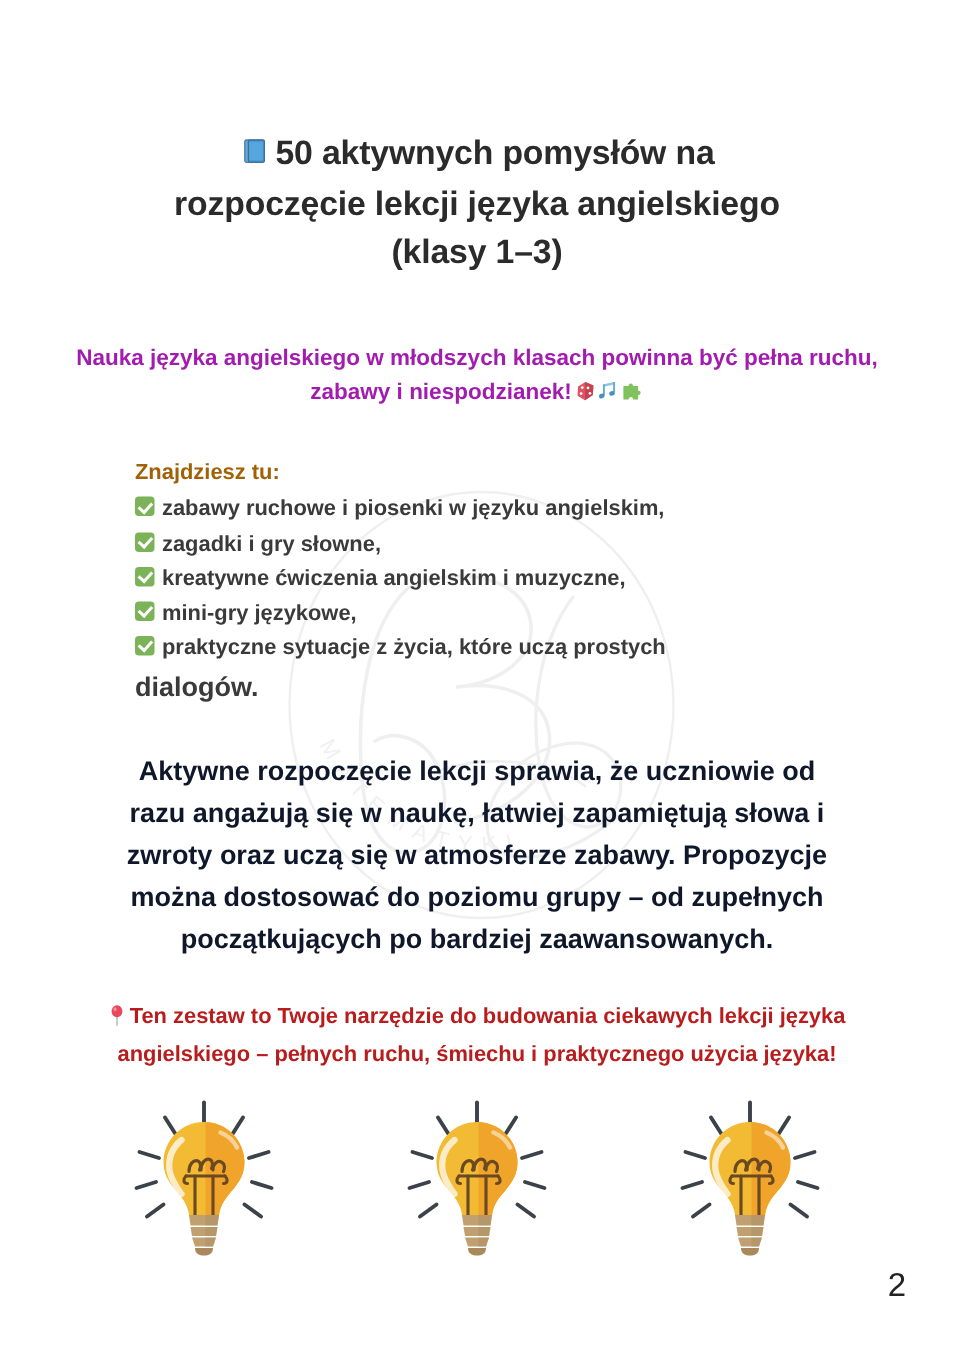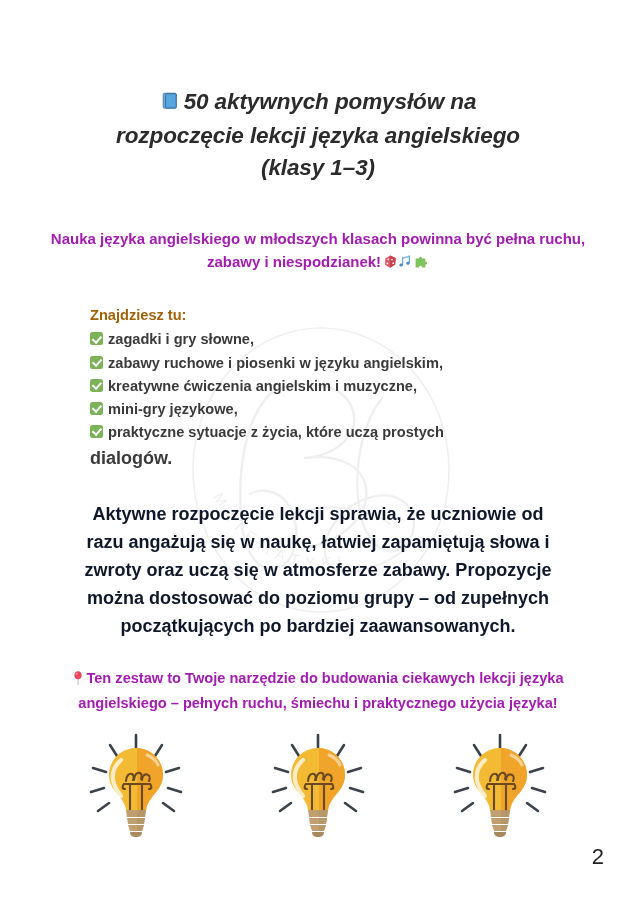--- a/index.html
+++ b/index.html
@@ -45,21 +45,20 @@
 
   .doc-title {
     margin: 0;
     padding-top: 86px;
     text-align: center;
     font-size: 22.5px;
     font-weight: bold;
     line-height: 1.42;
     letter-spacing: -0.1px;
     color: #2b2b2b;
-    font-style: italic;
   }
   .doc-title .emoji-book {
     display: inline-block;
     vertical-align: -2px;
     margin-right: 4px;
   }
 
   .intro {
     margin: 0;
     padding-top: 44px;
@@ -144,21 +143,21 @@
 
   .closing-para {
     margin: 0;
     padding-top: 26px;
     padding-left: 12px;
     padding-right: 12px;
     text-align: center;
     font-size: 14.6px;
     font-weight: bold;
     line-height: 1.56;
-    color: #a21caf;
+    color: #b91c1c;
   }
   .closing-para .emoji-pin {
     display: inline-block;
     vertical-align: -3px;
     margin-right: 2px;
   }
 
   
   .bulb-row {
     position: relative;
@@ -256,24 +255,24 @@
                      L42.4 7.6 C43.6 7.4 44.4 8.4 44.0 9.4 C43.6 10.4 42.6 10.5 42.4 10.4 L42.4 13.4
                      L39.0 13.4 C39.2 12.2 38.2 11.4 37.2 11.8 C36.2 12.2 36.0 13.2 36.0 13.4 L32.6 13.4 Z" fill="#7fc25e"></path>
           </g>
         </svg>
       </span><br>
     </p>
 
     <div class="list-block">
       <div class="list-intro">Znajdziesz tu:</div>
       <div class="list-item">
-        <span class="check-icon"></span><span>zagadki i gry słowne,</span>
+        <span class="check-icon"></span><span>zabawy ruchowe i piosenki w języku angielskim,</span>
       </div>
       <div class="list-item">
-        <span class="check-icon"></span><span>zabawy ruchowe i piosenki w języku angielskim,</span>
+        <span class="check-icon"></span><span>zagadki i gry słowne,</span>
       </div>
       <div class="list-item">
         <span class="check-icon"></span><span>kreatywne ćwiczenia angielskim i muzyczne,</span>
       </div>
       <div class="list-item">
         <span class="check-icon"></span><span>mini-gry językowe,</span>
       </div>
       <div class="list-item">
         <span class="check-icon"></span><span>praktyczne sytuacje z życia, które uczą prostych</span>
       </div>

